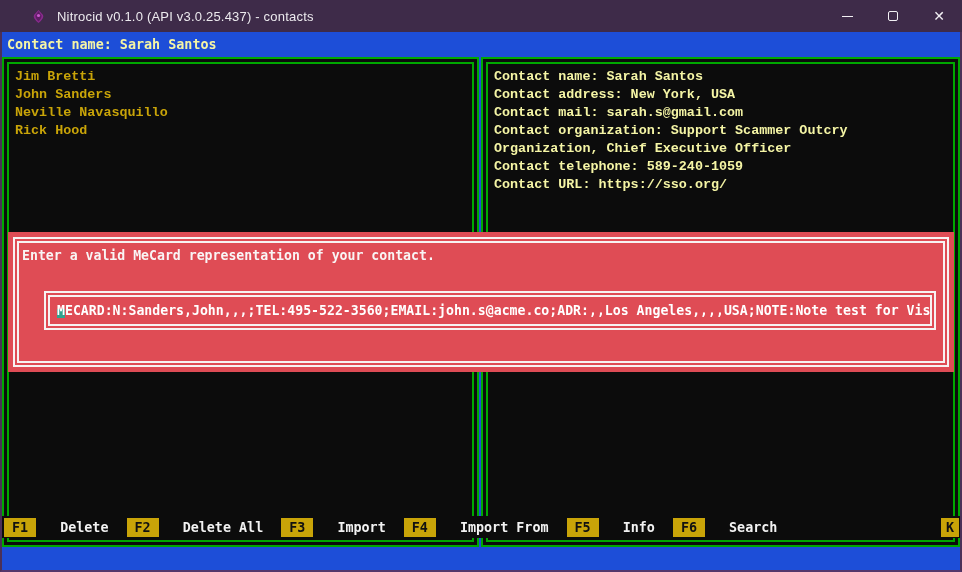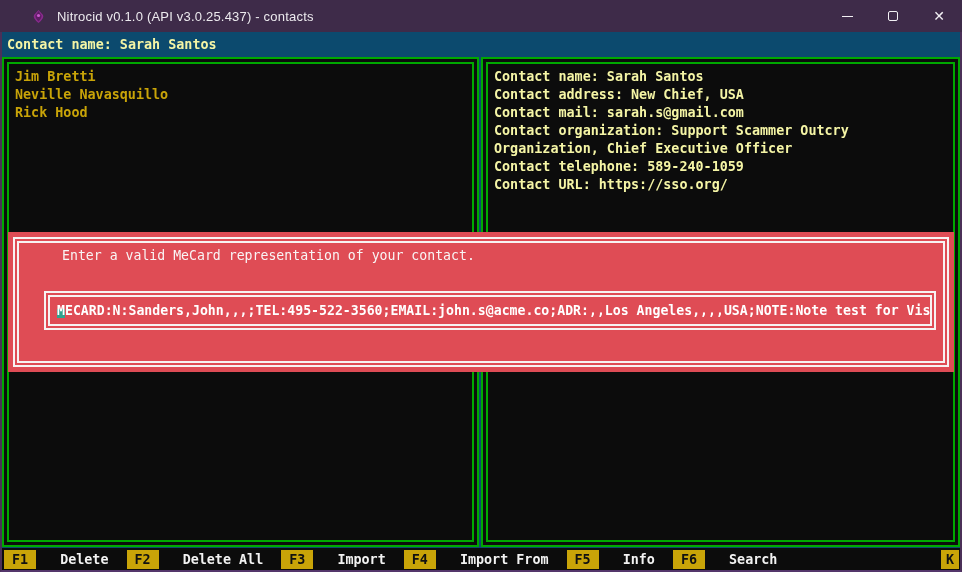--- a/index.html
+++ b/index.html
@@ -1,21 +1,21 @@
 <!DOCTYPE html>
 <html><head>
 <meta charset="utf-8">
 <style>
   * { margin: 0; padding: 0; box-sizing: border-box; }
   html, body { width: 962px; height: 572px; }
   body { font-family: "DejaVu Sans Mono", monospace; background: #1a1022; overflow: hidden; }
 
   #window {
     position: relative; width: 962px; height: 572px;
-    background: #0c4a6e;
+    background: #1d4ed8;
     border-left: 2px solid #4b3058;
     border-right: 2px solid #4b3058;
     border-bottom: 2px solid #54366b;
   }
 
   
   .titlebar {
     position: absolute; left: -2px; top: 0; width: 962px; height: 32px;
     background: #3e2b49; display: flex; align-items: center;
     font-family: "Liberation Sans", sans-serif; font-size: 13px; color: #eceaee;
@@ -34,21 +34,21 @@
   
   .statusbar {
     position: absolute; left: 0; top: 32px; width: 958px; height: 25px;
     color: #f5f5a5; font-size: 13.4px; font-weight: bold; line-height: 25px;
     padding-left: 5px; white-space: pre;
   }
 
   
   .panel {
     position: absolute; top: 57px; height: 490px;
-    border: 7px double #00a800; background: #0c0c0c;
+    border: 7px double #00a800; background: #0c0c0c; font-family: Liberation Mono, monospace;
   }
   .panel-left  { left: 0;   width: 477px; }
   .panel-right { left: 479px; width: 479px; }
 
   .contact-list { padding: 4px 2px; }
   .list-item {
     height: 18px; line-height: 18px; padding-left: 4px;
     font-size: 13.4px; font-weight: bold; color: #c9a408; white-space: pre;
   }
   .list-item.selected { background: #c9a408; color: #0c0c0c; }
@@ -63,36 +63,36 @@
   .modal {
     position: absolute; left: 6px; top: 232px; width: 946px; height: 140px;
     background: #df4c55; z-index: 5;
   }
   .modal-frame {
     position: absolute; left: 5px; top: 5px; right: 5px; bottom: 5px;
     border: 6px double #f7f3f3;
   }
   .modal-message {
     position: absolute; left: 14px; top: 16px;
-    color: #f9f5f5; font-size: 13.2px; font-weight: normal; white-space: pre; margin-left: 40px;
+    color: #f9f5f5; font-size: 13.2px; font-weight: bold; white-space: pre;
   }
   .modal-input {
     position: absolute; left: 36px; top: 59px; width: 892px; height: 39px;
     border: 6px double #f7f3f3; background: transparent;
     display: flex; align-items: center; padding-left: 7px;
     color: #ffffff; font-size: 13.2px; font-weight: bold;
     white-space: pre; overflow: hidden; cursor: text;
   }
   .cursor-cell {
     background: linear-gradient(180deg, rgba(0,0,0,0) 42%, #2fa28e 42%);
   }
 
   
   .keybar {
-    position: absolute; left: 0; top: 548px; width: 958px; height: 22px;
+    position: absolute; left: 0; top: 516px; width: 958px; height: 22px;
     display: flex; align-items: center; padding-left: 2px;
     font-size: 13.4px; font-weight: bold; background: #0c0c0c;
   }
   .key-group { display: flex; align-items: center; margin-right: 18px; }
   .key-badge {
     background: #c9a408; color: #111111; padding: 0 8px; height: 19px;
     line-height: 19px; margin-right: 9px; white-space: pre;
   }
   .key-label { color: #f2f2f2; white-space: pre; margin-left: 15px; }
   .key-right { margin-left: auto; margin-right: 1px; }
@@ -123,29 +123,30 @@
           <span class="glyph-close">✕</span>
         </div>
     </div>
   </div>
 
   <div class="statusbar">Contact name: Sarah Santos</div>
 
   <div class="panel panel-left">
     <div class="contact-list" id="contact-list">
         <div class="list-item">Jim Bretti</div>
+        <div class="list-item">John Sanders</div>
         <div class="list-item">Neville Navasquillo</div>
         <div class="list-item">Rick Hood</div>
       </div>
   </div>
 
   <div class="panel panel-right">
     <div class="contact-details" id="contact-details">
         <div class="detail-line">Contact name: Sarah Santos</div>
-        <div class="detail-line">Contact address: New Chief, USA</div>
+        <div class="detail-line">Contact address: New York, USA</div>
         <div class="detail-line">Contact mail: sarah.s@gmail.com</div>
         <div class="detail-line">Contact organization: Support Scammer Outcry</div>
         <div class="detail-line">Organization, Chief Executive Officer</div>
         <div class="detail-line">Contact telephone: 589-240-1059</div>
         <div class="detail-line">Contact URL: https://sso.org/</div>
       </div>
   </div>
 
   <div class="modal">
     <div class="modal-frame"></div>

